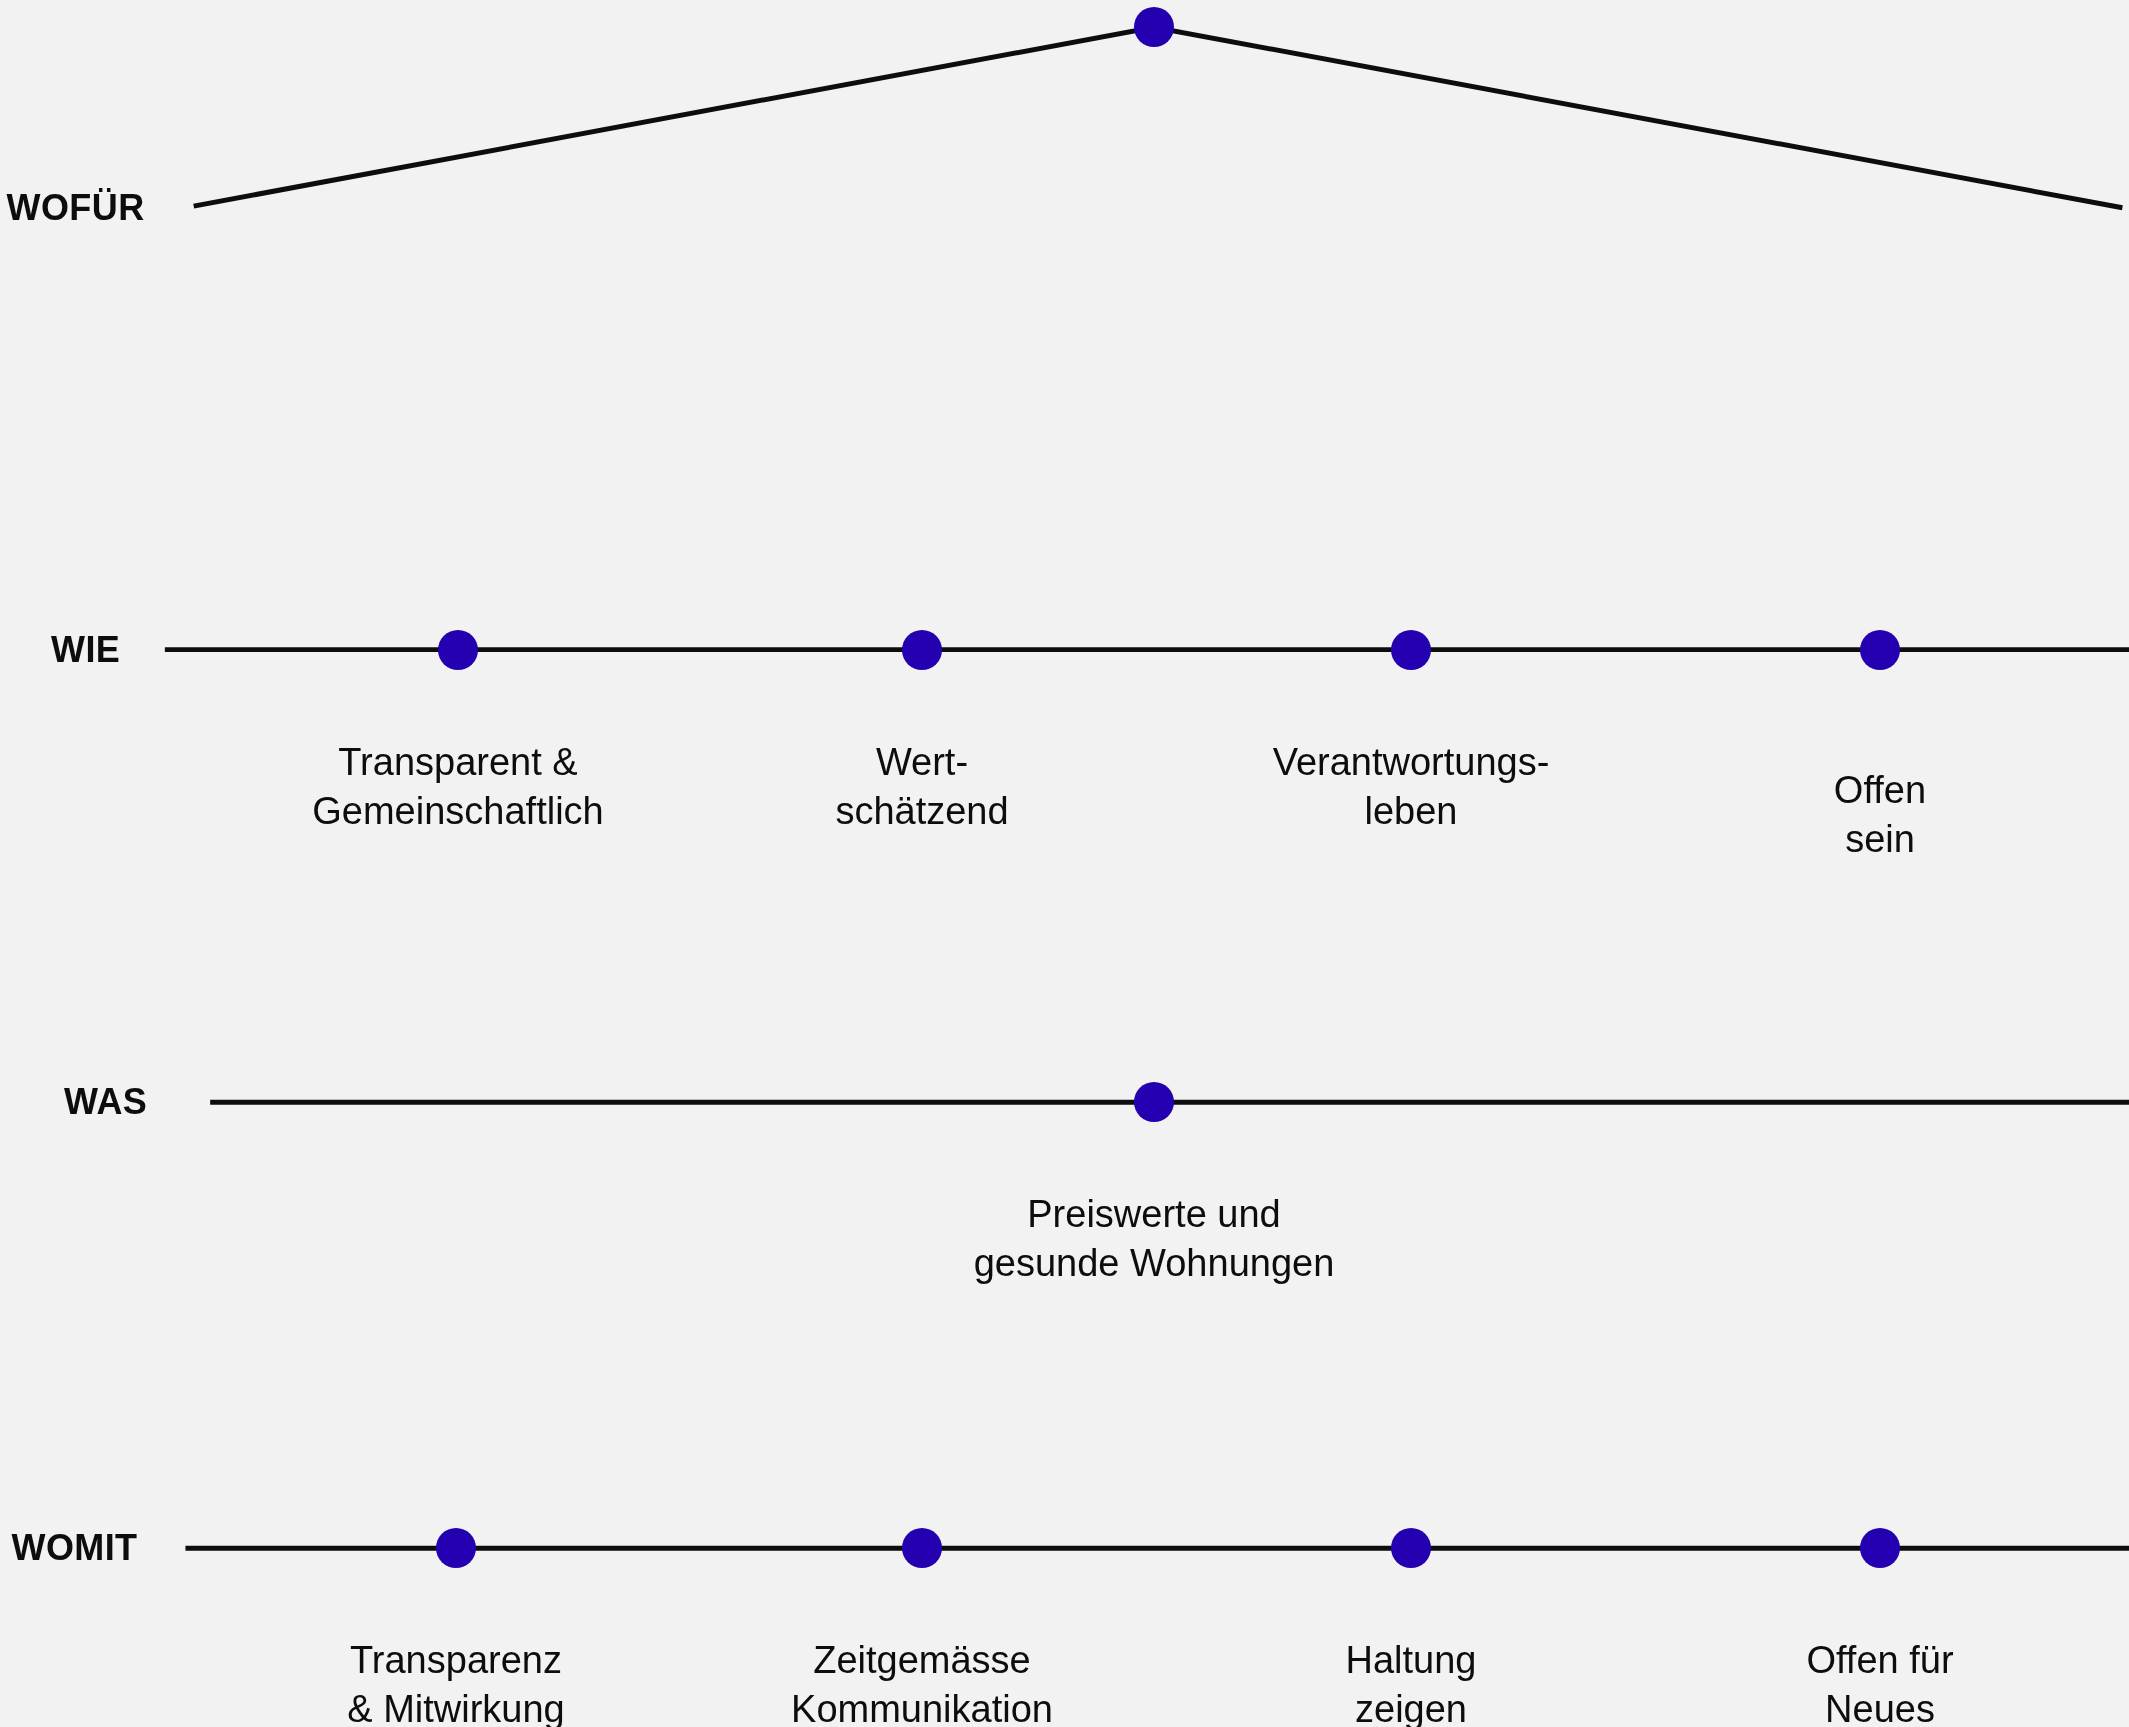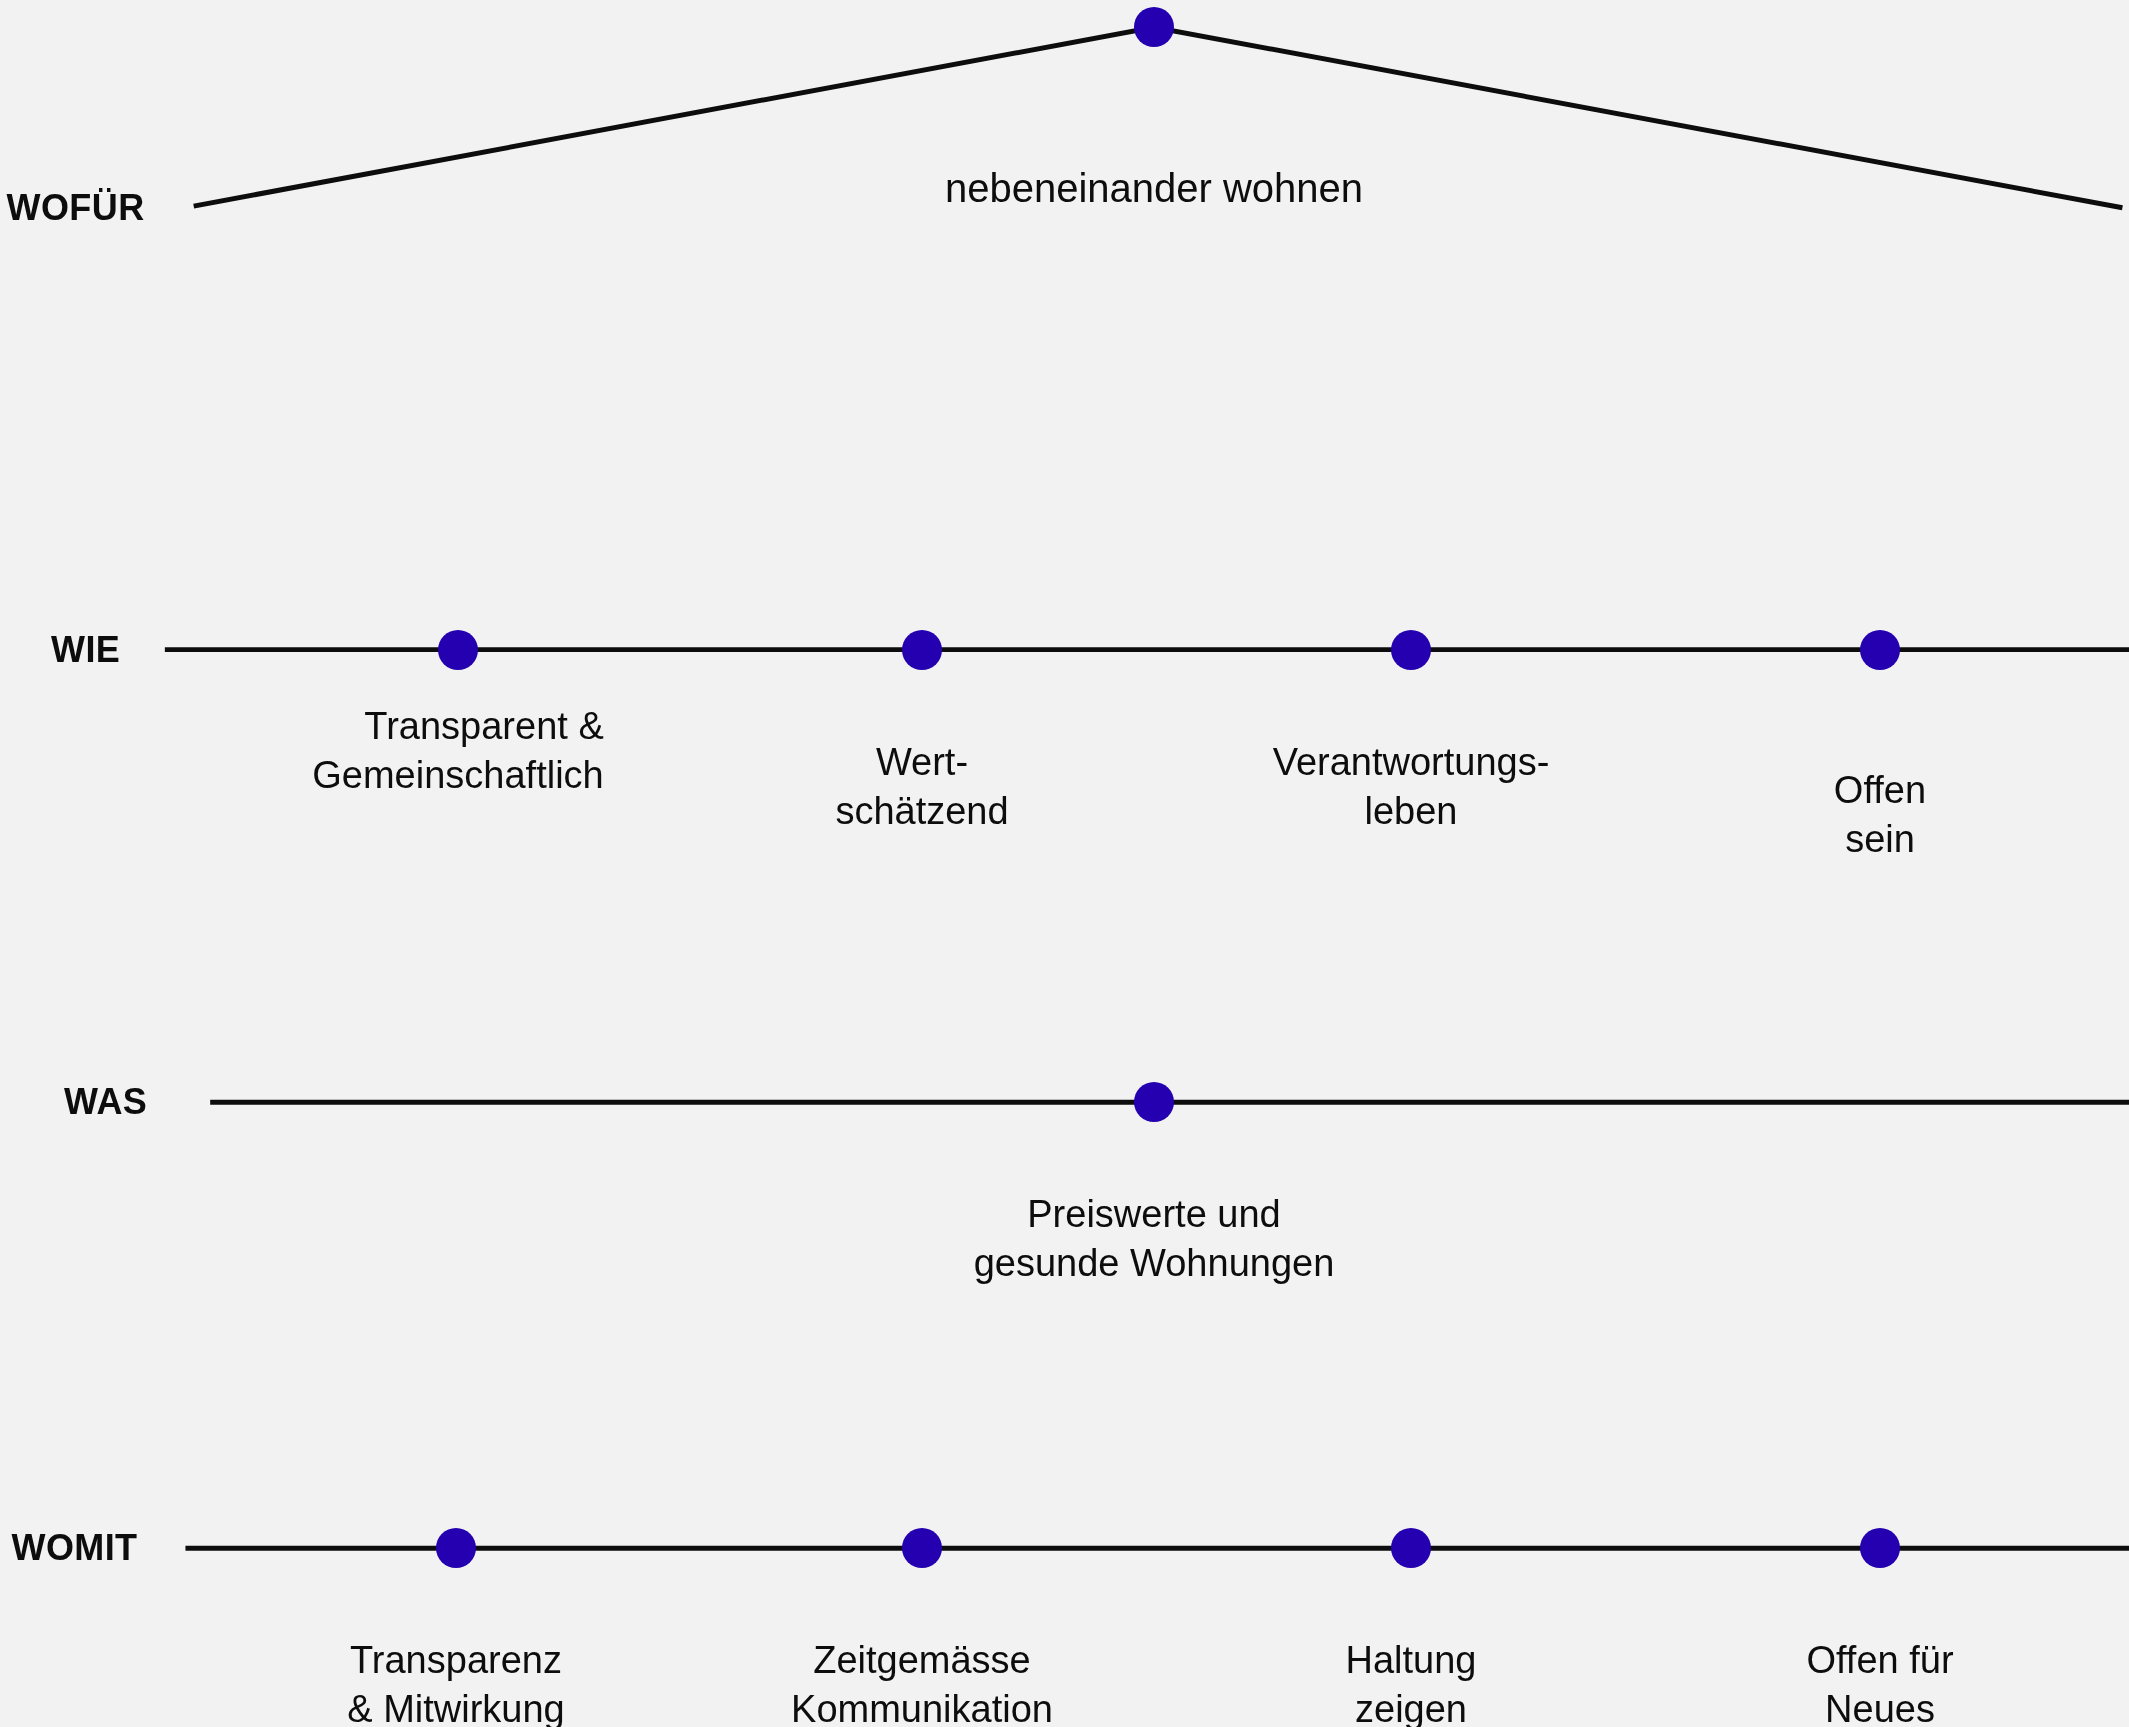--- a/index.html
+++ b/index.html
@@ -89,24 +89,23 @@
 
   <div id="labels-layer">
       <div class="row-label" style="left: 6.6px; top: 208px;">WOFÜR</div>
       <div class="row-label" style="left: 51px; top: 650px;">WIE</div>
       <div class="row-label" style="left: 64px; top: 1102px;">WAS</div>
       <div class="row-label" style="left: 11.5px; top: 1548px;">WOMIT</div>
     </div>
   <div id="nodes-layer">
       <div class="node-dot" style="left: 1154px; top: 27px; background: rgb(36, 0, 176);"></div>
       <div class="apex-caption" style="left: 1154px; top: 162px;">
-        <span class="cap-line">nebeneinander wohnen</span>
       </div>
       <div class="node-dot" style="left: 458px; top: 650px; background: rgb(36, 0, 176);"></div>
-      <div class="node-caption" style="left: 458px; top: 702px; text-align: right;">
+      <div class="node-caption" style="left: 458px; top: 738px;">
         <span class="cap-line">Transparent &amp;</span>
         <span class="cap-line">Gemeinschaftlich</span>
       </div>
       <div class="node-dot" style="left: 922px; top: 650px; background: rgb(36, 0, 176);"></div>
       <div class="node-caption" style="left: 922px; top: 738px;">
         <span class="cap-line">Wert-</span>
         <span class="cap-line">schätzend</span>
       </div>
       <div class="node-dot" style="left: 1411px; top: 650px; background: rgb(36, 0, 176);"></div>
       <div class="node-caption" style="left: 1411px; top: 738px;">

